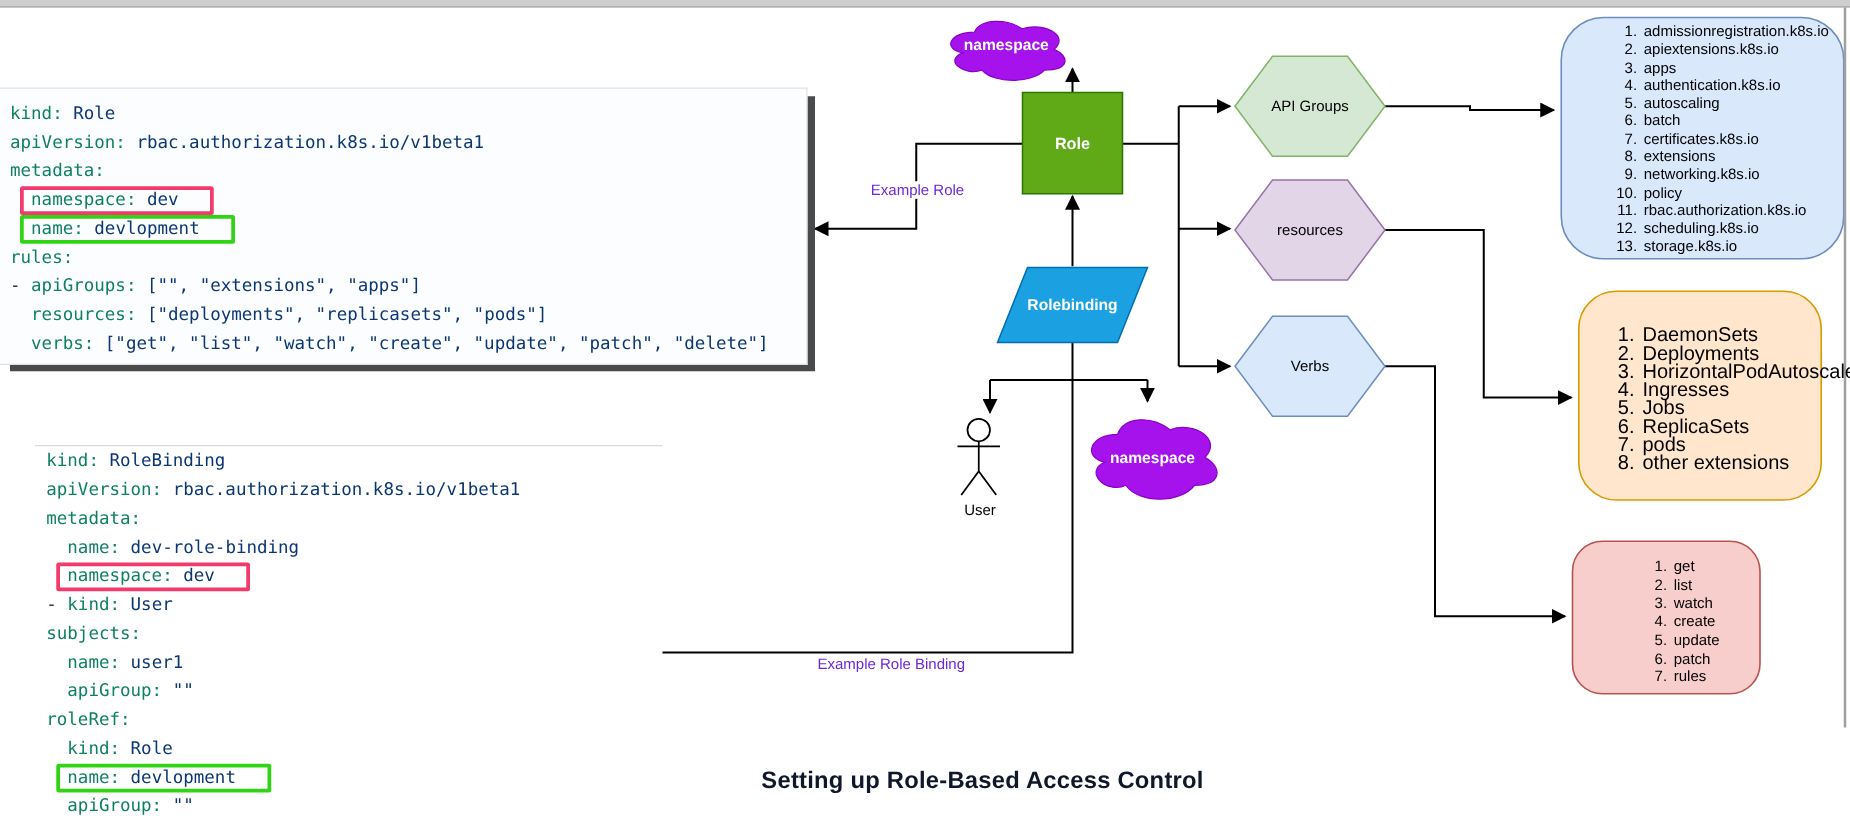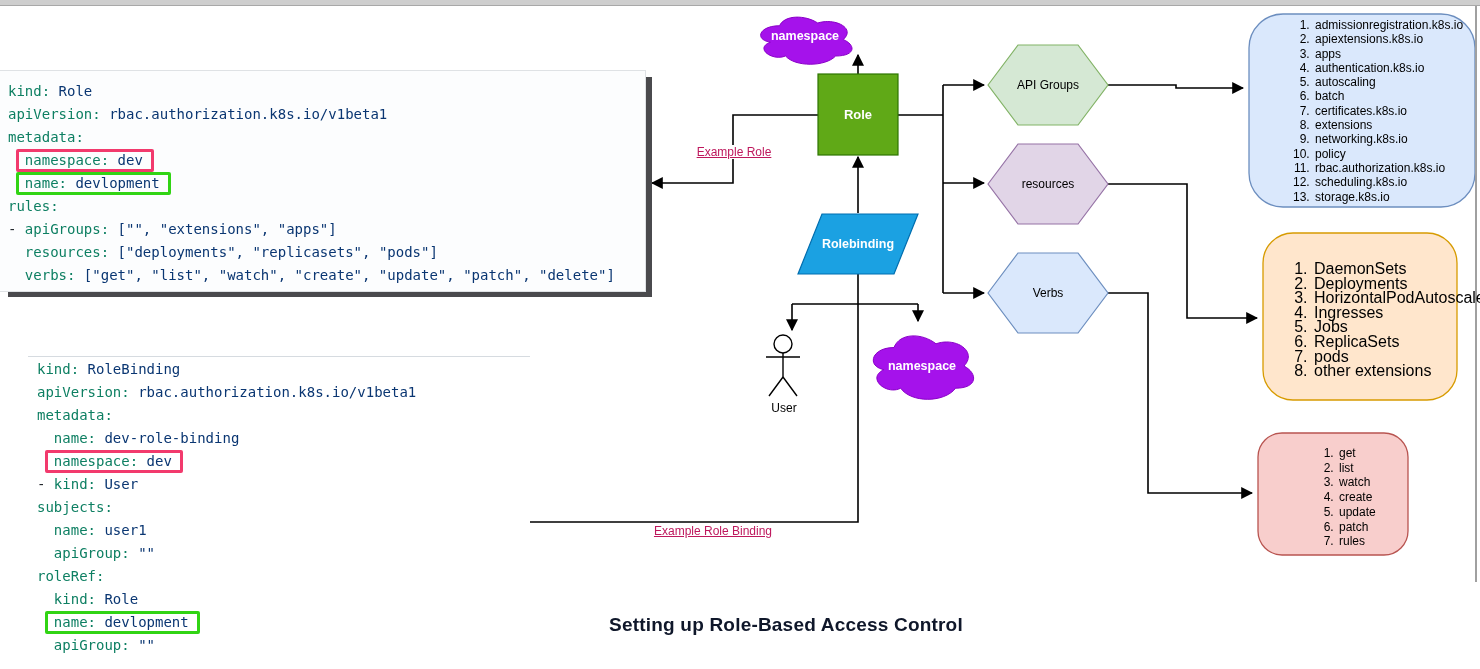--- a/index.html
+++ b/index.html
@@ -25,28 +25,28 @@
     box-shadow:7px 6px 0 -1px #4a4a4d;
     padding:9px 0 0 8px;box-sizing:border-box;
   }
   .block-rolebinding{
     left:28px;top:356px;width:502px;height:336px;background:#ffffff;
     border-top:1px solid #d6dbe0;border-bottom:1px solid #d6dbe0;
     padding:1px 0 0 9px;box-sizing:border-box;
   }
   .hl{
     display:inline-block;border:3px solid;border-radius:2px;
-    padding:0 8px 0 6px;margin:-3px 0 -3px -9px;line-height:17px;
+    padding:0 25px 0 6px;margin:-3px 0 -3px -9px;line-height:17px;
   }
   .hl-pink{border-color:#f23a6d;}
   .hl-green{border-color:#31d414;}
   
   .edge-label{
-    position:absolute;font-size:12px;color:#be185d;text-align:center;background:#ffffff;
-    padding:0 2px;white-space:nowrap;text-decoration:underline;
+    position:absolute;font-size:12px;color:#6d28d9;text-align:center;background:#ffffff;
+    padding:0 2px;white-space:nowrap;
   }
   .plain-label{position:absolute;font-size:12px;color:#000;text-align:center;white-space:nowrap;}
   .diagram-title{
     position:absolute;left:601px;top:614px;width:370px;text-align:center;
     font-size:19px;font-weight:700;color:#0f172a;letter-spacing:.2px;
   }
   
   .list-box{position:absolute;color:#000;}
   .list-box ol{margin:0;}
   .list-box li{padding-left:2px;}

